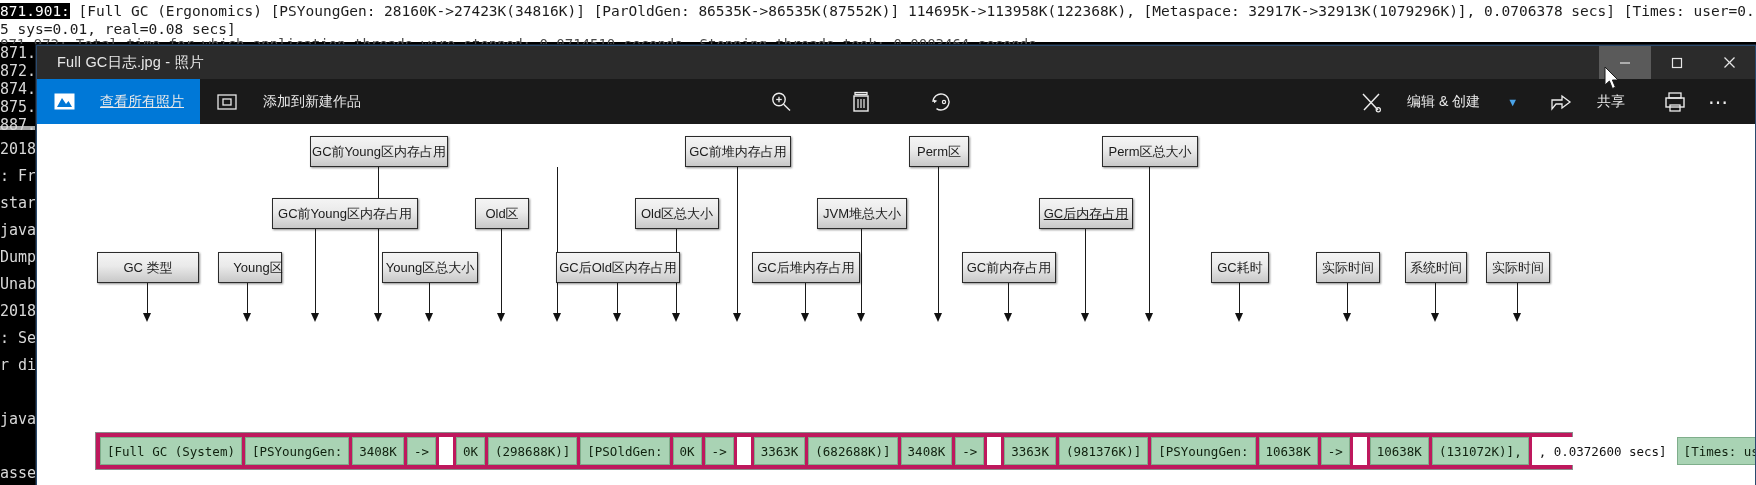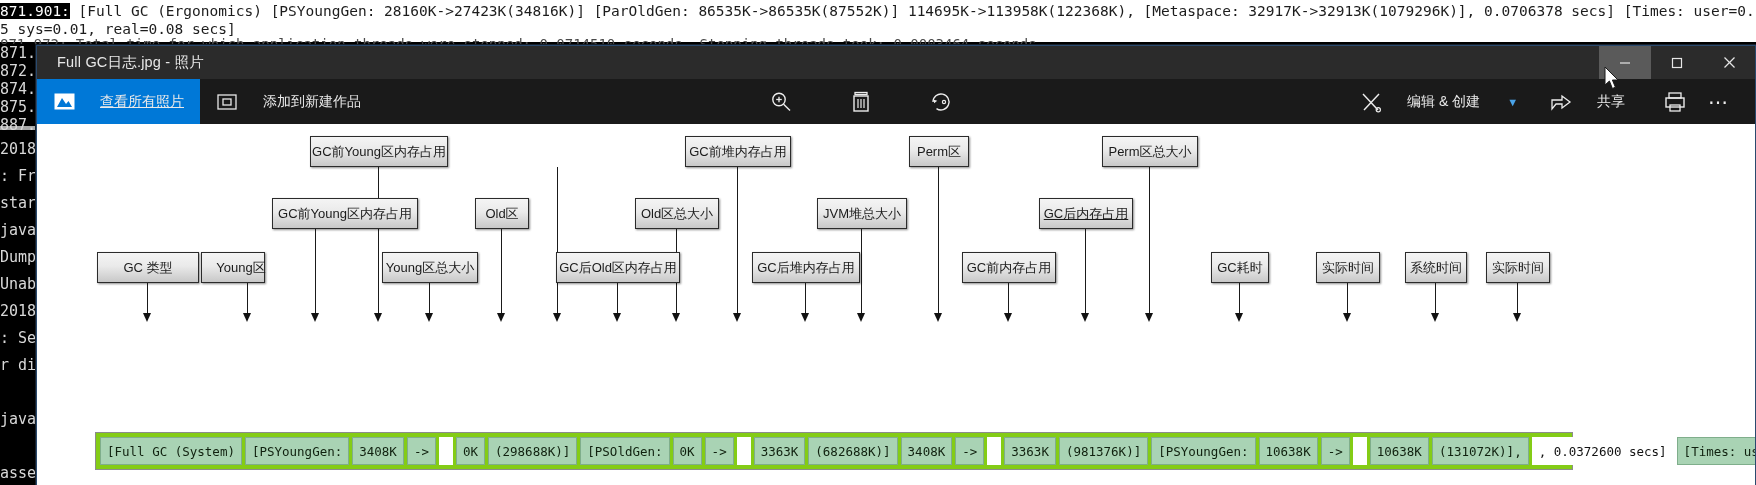--- a/index.html
+++ b/index.html
@@ -118,21 +118,21 @@
   .conn { position:absolute; width:1px; background:#1a1a1a; }
   .arrowhead {
     position:absolute; width:0; height:0;
     border-left:4.5px solid transparent; border-right:4.5px solid transparent;
     border-top:9px solid #111;
   }
 
   .tokenbar {
     position:absolute; left:58px; top:308px; width:1478px; height:38px;
     border:1px solid #8c8c8c;
-    background:#84cc16;
+    background:#be185d;
     display:flex; align-items:center;
     padding:3px 4px;
     gap:3px;
   }
   .tok {
     background:#a9d3b4;
     border:1px solid #7fae8b;
     color:#10210f;
     font-size:12.5px;
     font-family:"DejaVu Sans Mono", monospace;
@@ -360,21 +360,21 @@
         <div class="lbl" style="left: 1002px; top: 74px; width: 94px; text-decoration: underline;">
           <span>GC后内存占用</span>
         </div>
         <div class="conn" style="left: 1048px; top: 105px; height: 84px;"></div>
         <div class="arrowhead" style="left: 1044px; top: 189px;"></div>
         <div class="lbl" style="left: 60px; top: 128px; width: 102px;">
           <span>GC 类型</span>
         </div>
         <div class="conn" style="left: 110px; top: 159px; height: 30px;"></div>
         <div class="arrowhead" style="left: 106px; top: 189px;"></div>
-        <div class="lbl" style="left: 164px; top: 128px; width: 64px; padding-left: 24px;">
+        <div class="lbl" style="left: 181px; top: 128px; width: 64px; padding-left: 24px;">
           <span>Young区</span>
         </div>
         <div class="conn" style="left: 210px; top: 159px; height: 30px;"></div>
         <div class="arrowhead" style="left: 206px; top: 189px;"></div>
         <div class="lbl" style="left: 345px; top: 128px; width: 96px;">
           <span>Young区总大小</span>
         </div>
         <div class="conn" style="left: 392px; top: 159px; height: 30px;"></div>
         <div class="arrowhead" style="left: 388px; top: 189px;"></div>
         <div class="lbl" style="left: 519px; top: 128px; width: 124px;">

